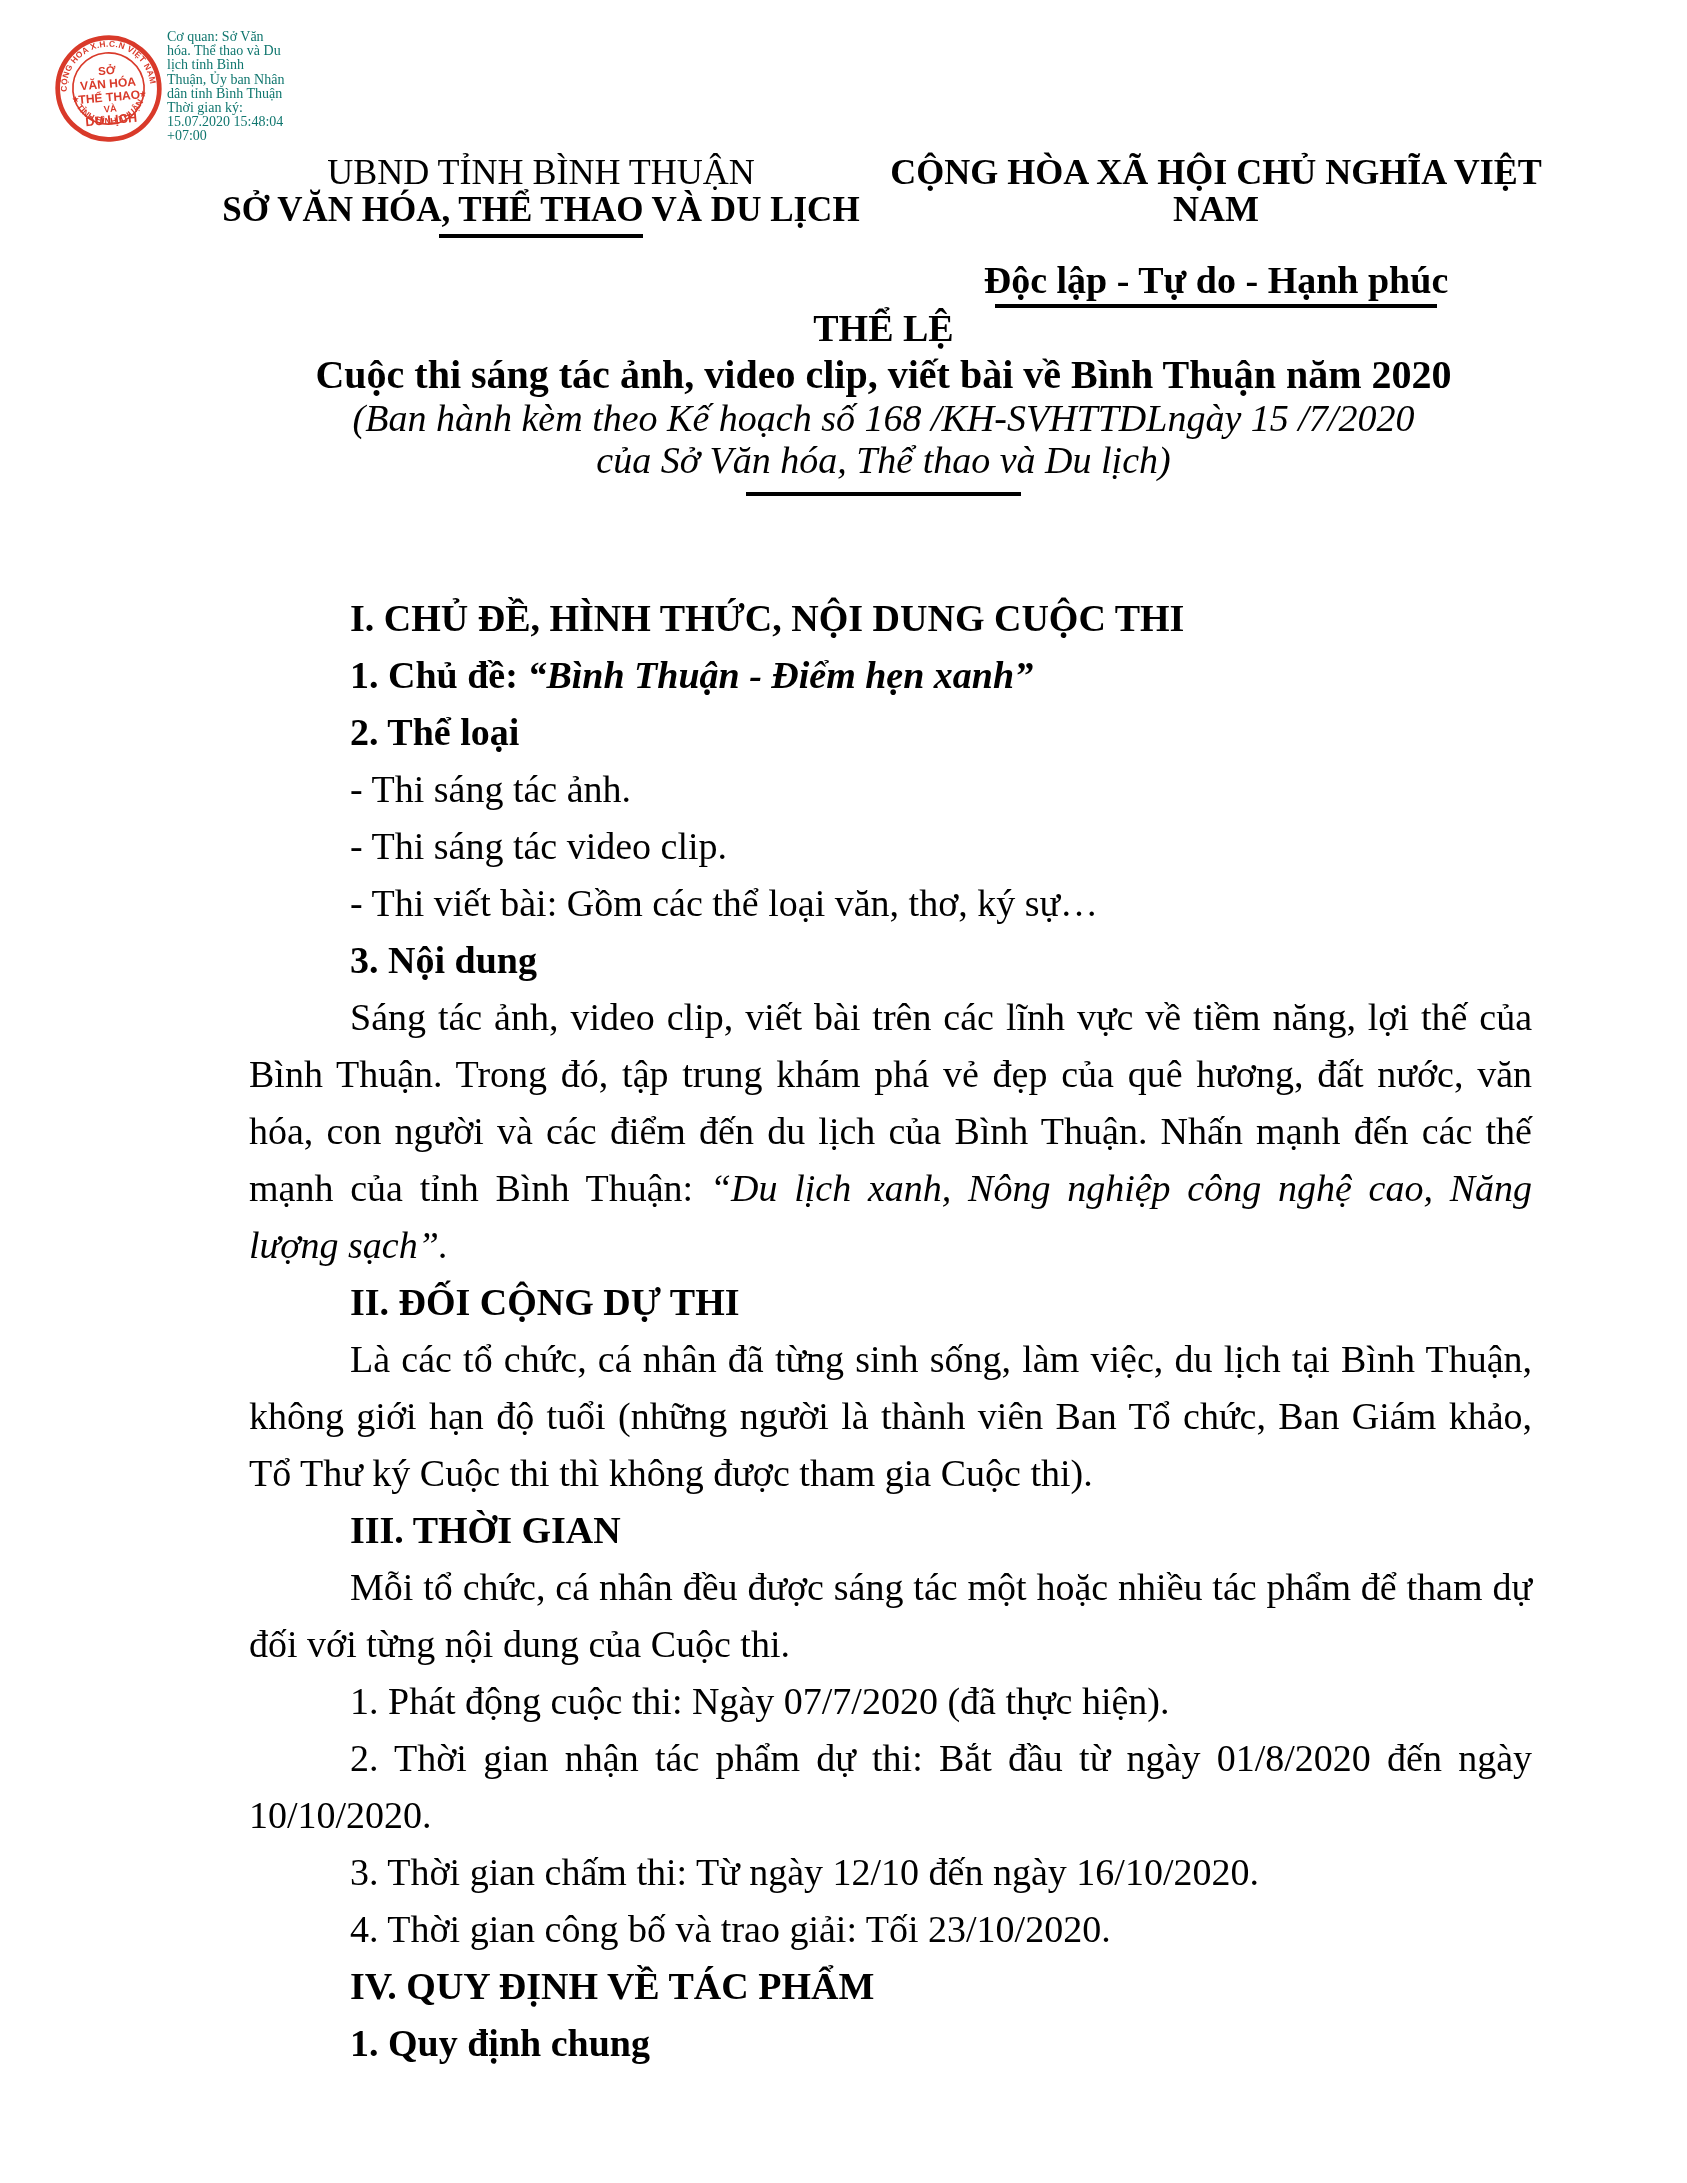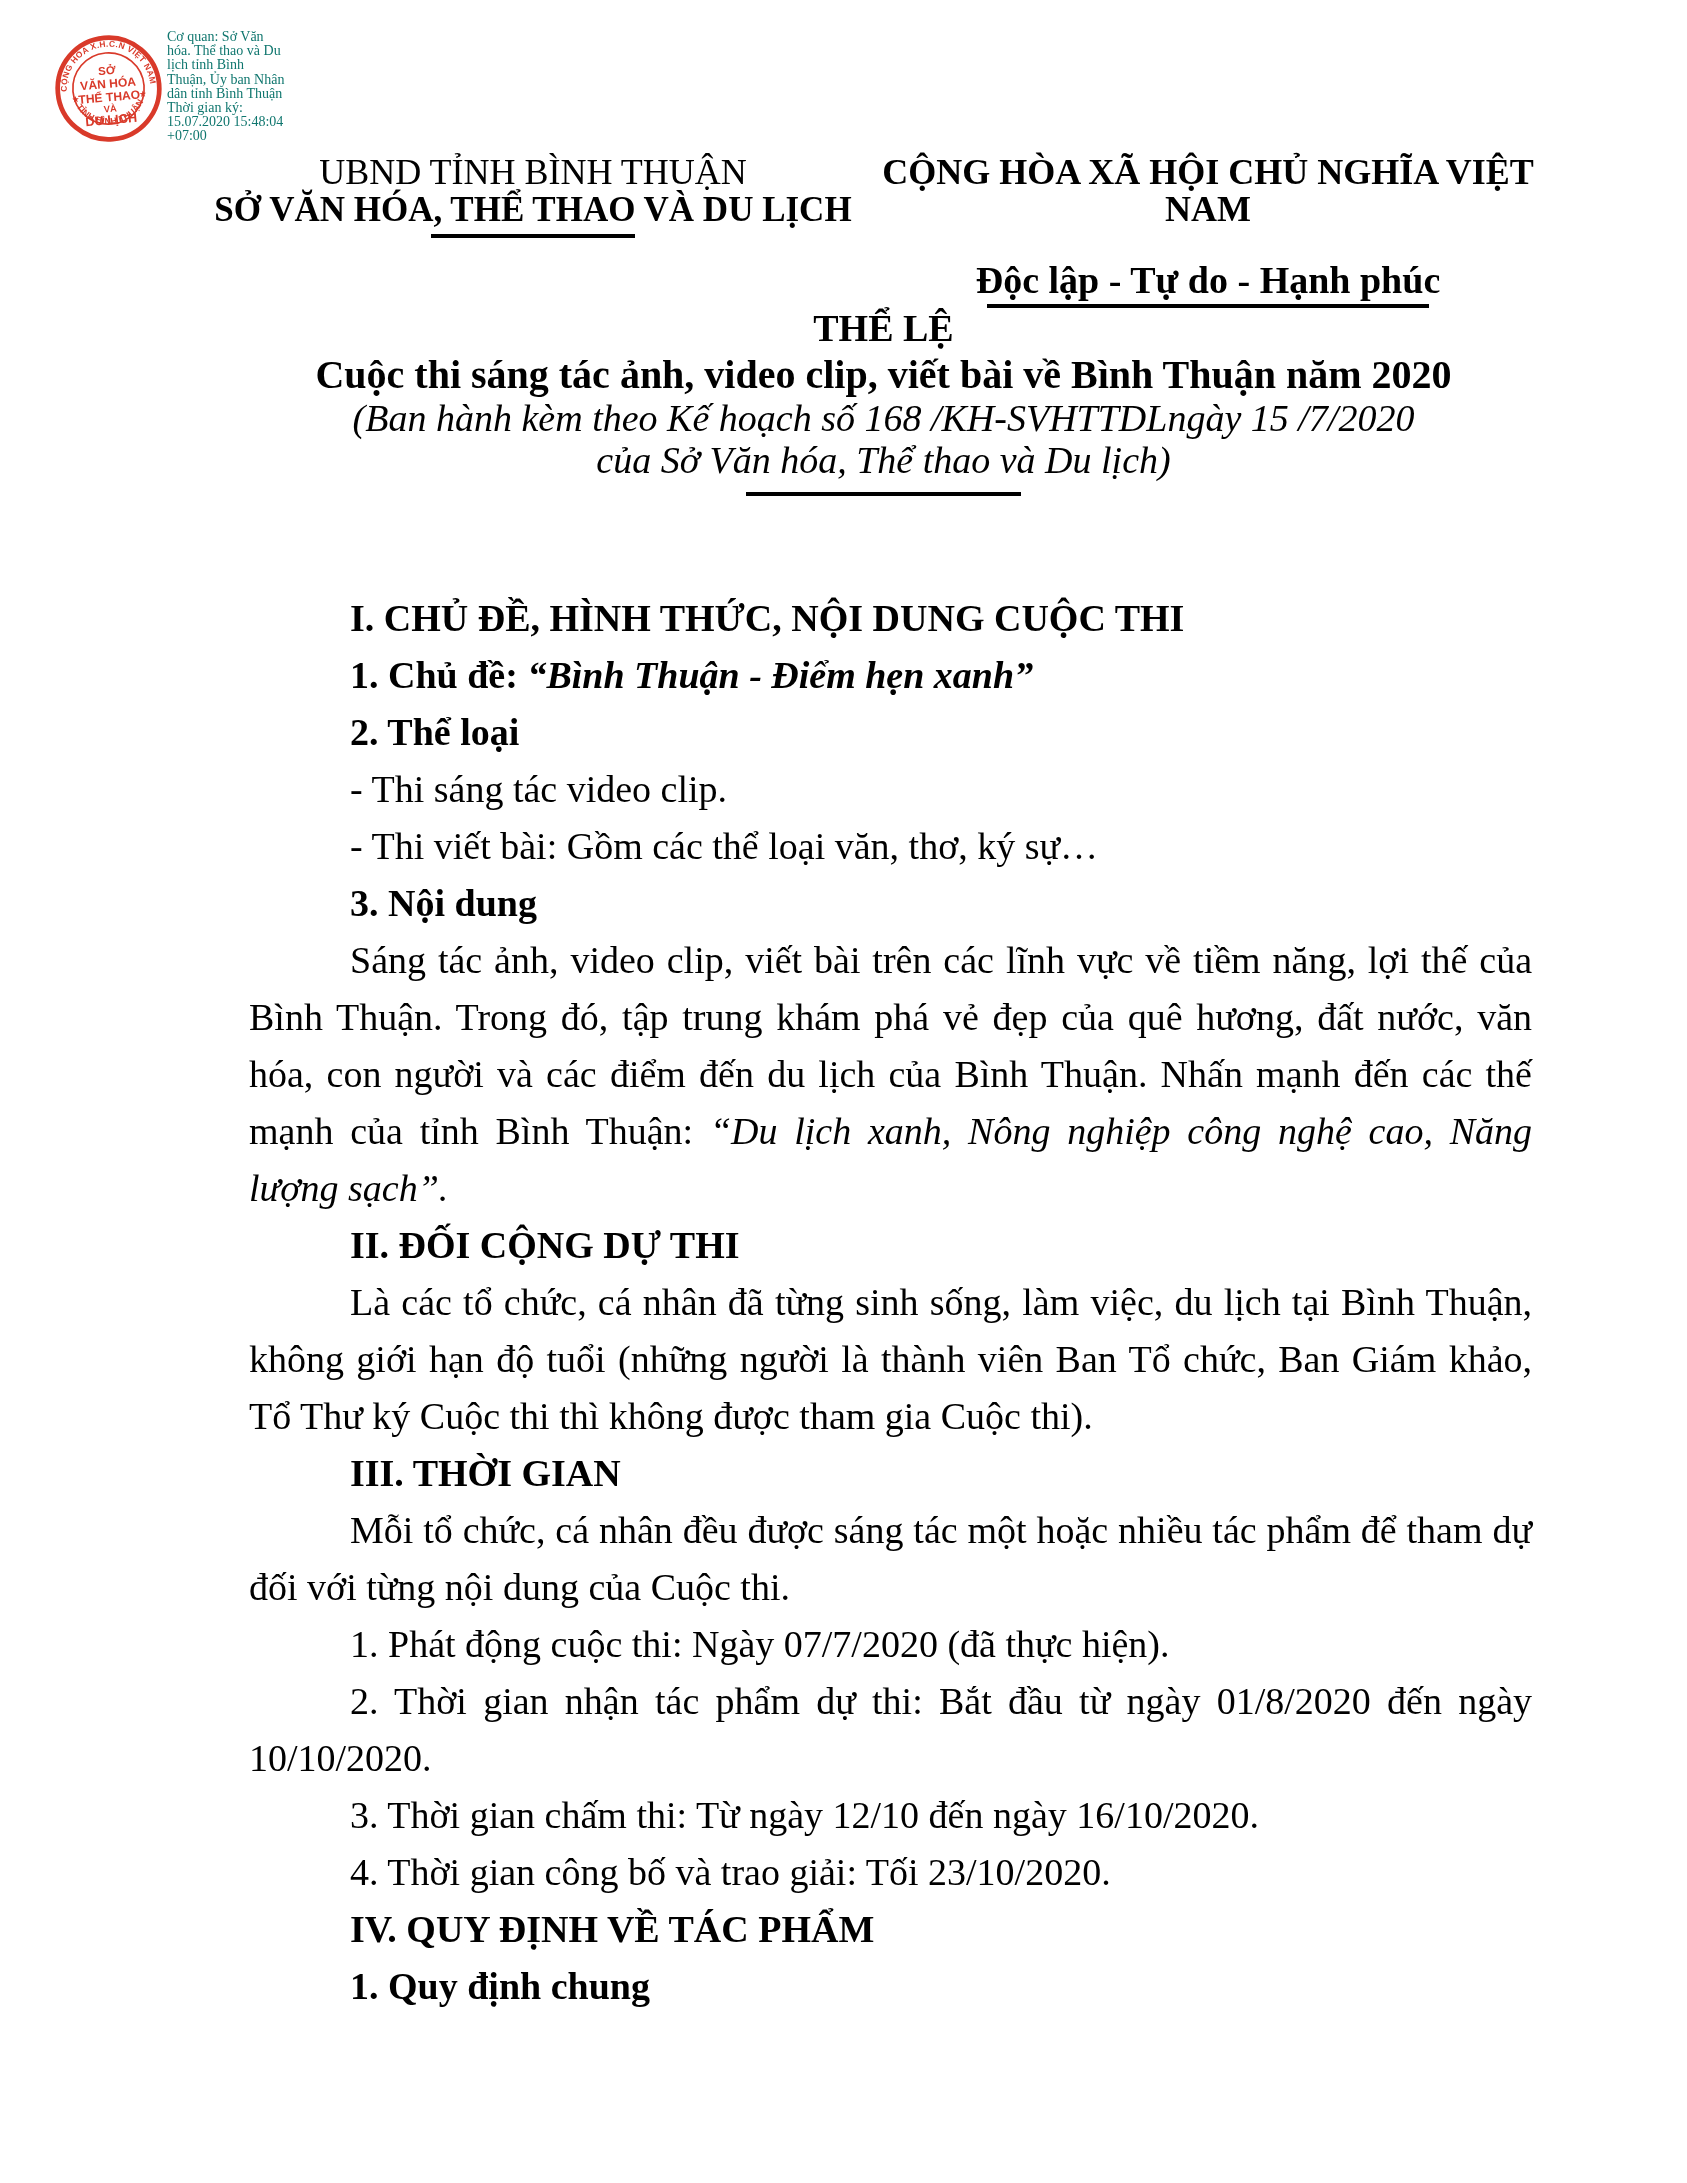--- a/index.html
+++ b/index.html
@@ -13,21 +13,21 @@
   
   .seal{position:absolute;left:54px;top:34px;width:109px;height:109px;transform:rotate(-5deg);}
   .seal text{font-family:"Liberation Sans","DejaVu Sans",sans-serif;font-weight:bold;}
   .side-note{
     position:absolute;left:167px;top:30px;width:155px;
     font-size:14px;line-height:14.2px;white-space:pre-line;color:#0f766e;
     font-family:"Liberation Serif",serif;
   }
 
   
-  .hdr{position:absolute;left:202px;top:154px;width:1350px;display:flex;font-family:Liberation Serif, serif;}
+  .hdr{position:absolute;left:210px;top:154px;width:1350px;display:flex;font-family:Liberation Serif, serif;}
   .hdr-left{width:662px;text-align:center;}
   .hdr-right{width:688px;text-align:center;}
   .hdr-l1{font-size:36px;line-height:37px;font-weight:normal;}
   .hdr-l2{font-size:35px;line-height:38px;font-weight:bold;}
   .hdr-r1{font-size:36px;line-height:37px;font-weight:bold;}
   .hdr-r2{font-size:38px;line-height:38px;font-weight:bold;margin-top:33px;}
   .rule{height:3.3px;background:#000;margin:5.3px auto 0 auto;}
   .rule-left{width:204px;}
   .rule-right{width:442px;}
 
@@ -96,20 +96,21 @@
     <div class="title-l2">Cuộc thi sáng tác ảnh, video clip, viết bài về Bình Thuận năm 2020</div>
     <div class="title-l3">(Ban hành kèm theo Kế hoạch số 168 /KH-SVHTTDLngày 15 /7/2020</div>
     <div class="title-l4">của Sở Văn hóa, Thể thao và Du lịch)</div>
     <div class="rule-title"></div>
   </div>
 
   <div class="docbody" id="doc-body">
       <div class="blk"><span style="font-weight: bold;">I. CHỦ ĐỀ, HÌNH THỨC, NỘI DUNG CUỘC THI</span></div>
       <div class="blk"><span style="font-weight: bold;">1. Chủ đề: </span><span style="font-weight: bold; font-style: italic;">“Bình Thuận - Điểm hẹn xanh”</span></div>
       <div class="blk"><span style="font-weight: bold;">2. Thể loại</span></div>
+      <div class="blk"><span>- Thi sáng tác ảnh.</span></div>
       <div class="blk"><span>- Thi sáng tác video clip.</span></div>
       <div class="blk"><span>- Thi viết bài: Gồm các thể loại văn, thơ, ký sự…</span></div>
       <div class="blk"><span style="font-weight: bold;">3. Nội dung</span></div>
       <div class="blk justify"><span>Sáng tác ảnh, video clip, viết bài trên các lĩnh vực về tiềm năng, lợi thế của Bình Thuận. Trong đó, tập trung khám phá vẻ đẹp của quê hương, đất nước, văn hóa, con người và các điểm đến du lịch của Bình Thuận. Nhấn mạnh đến các thế mạnh của tỉnh Bình Thuận: </span><span style="font-style: italic;">“Du lịch xanh, Nông nghiệp công nghệ cao, Năng lượng sạch”.</span></div>
       <div class="blk"><span style="font-weight: bold;">II. ĐỐI CỘNG DỰ THI</span></div>
       <div class="blk justify"><span>Là các tổ chức, cá nhân đã từng sinh sống, làm việc, du lịch tại Bình Thuận, không giới hạn độ tuổi (những người là thành viên Ban Tổ chức, Ban Giám khảo, Tổ Thư ký Cuộc thi thì không được tham gia Cuộc thi).</span></div>
       <div class="blk"><span style="font-weight: bold;">III. THỜI GIAN</span></div>
       <div class="blk justify"><span>Mỗi tổ chức, cá nhân đều được sáng tác một hoặc nhiều tác phẩm để tham dự đối với từng nội dung của Cuộc thi.</span></div>
       <div class="blk"><span>1. Phát động cuộc thi: Ngày 07/7/2020 (đã thực hiện).</span></div>
       <div class="blk justify"><span>2. Thời gian nhận tác phẩm dự thi: Bắt đầu từ ngày 01/8/2020 đến ngày 10/10/2020.</span></div>

